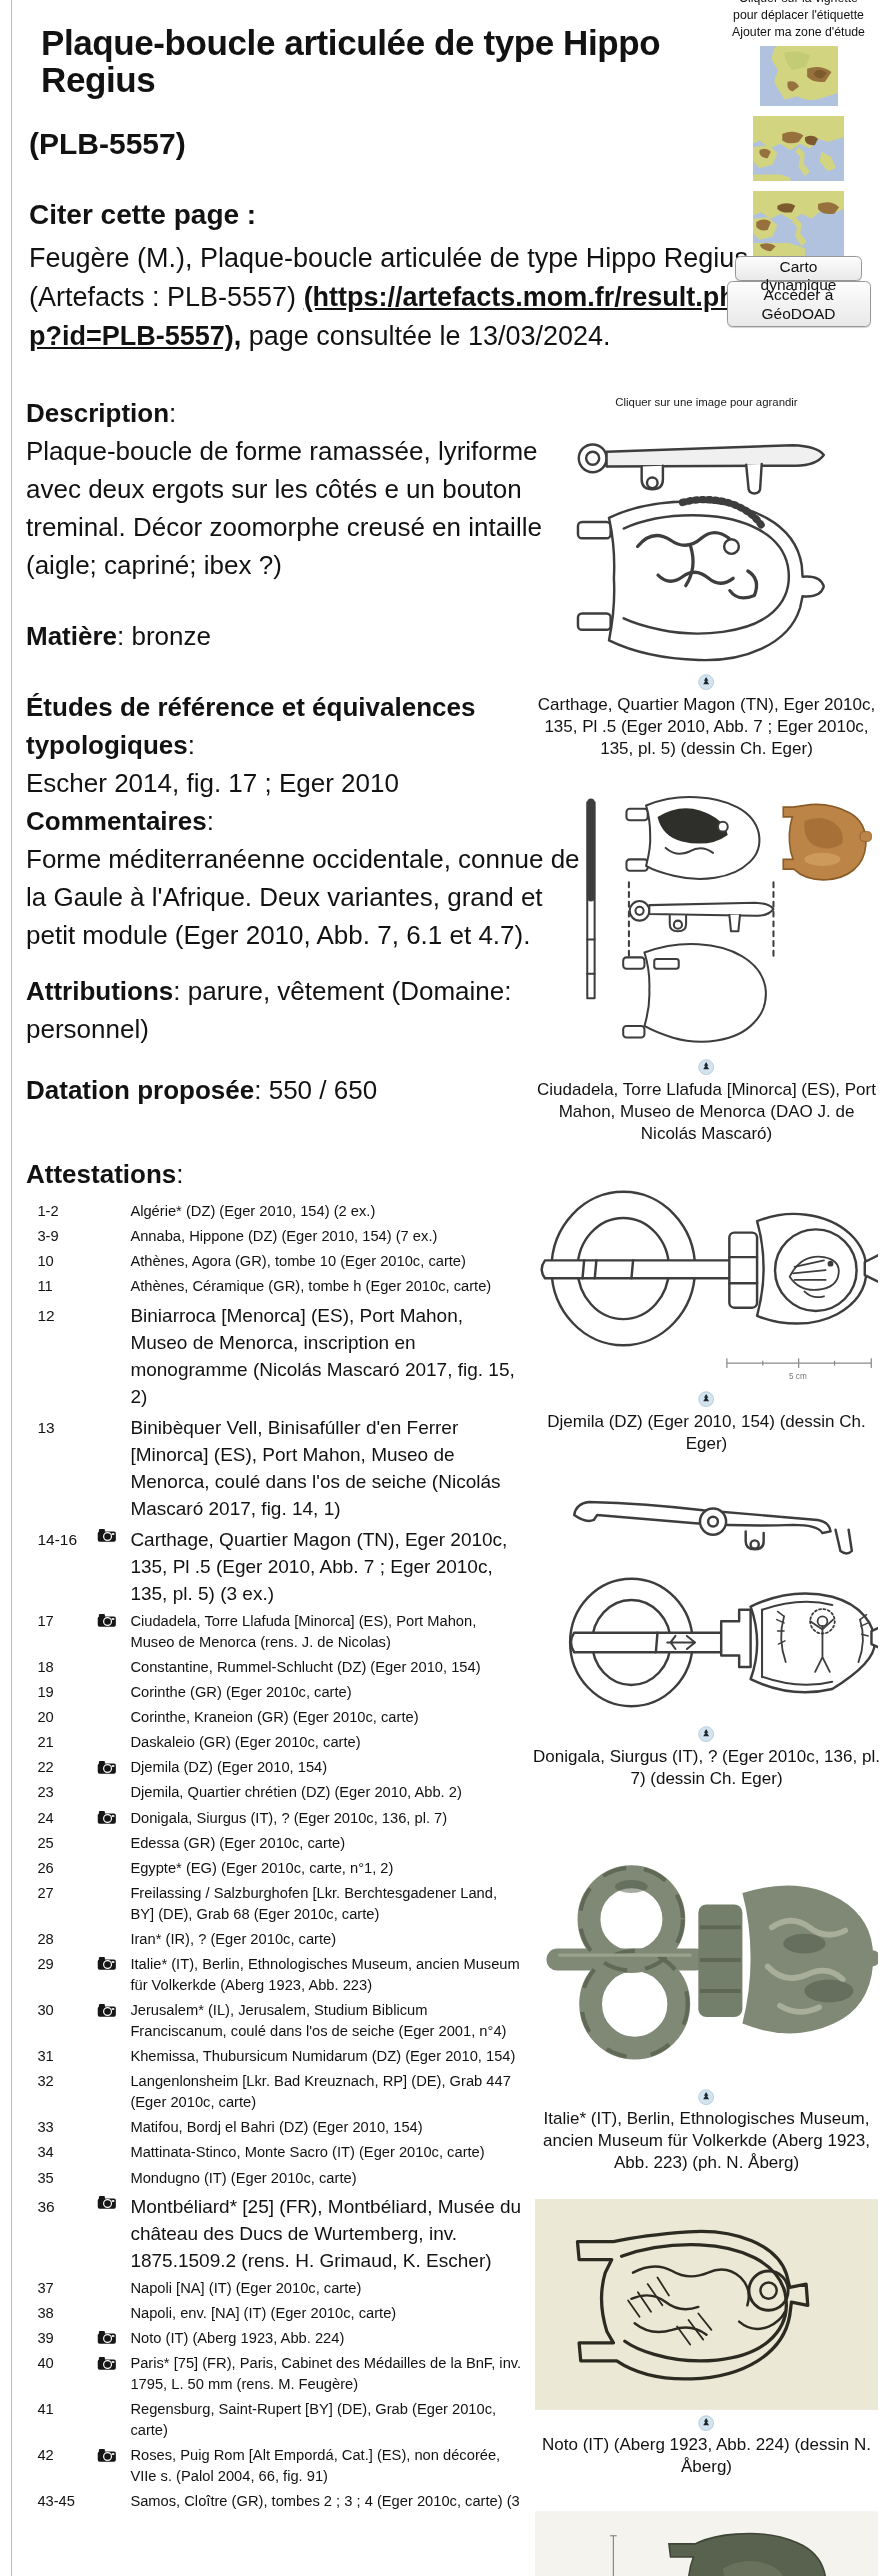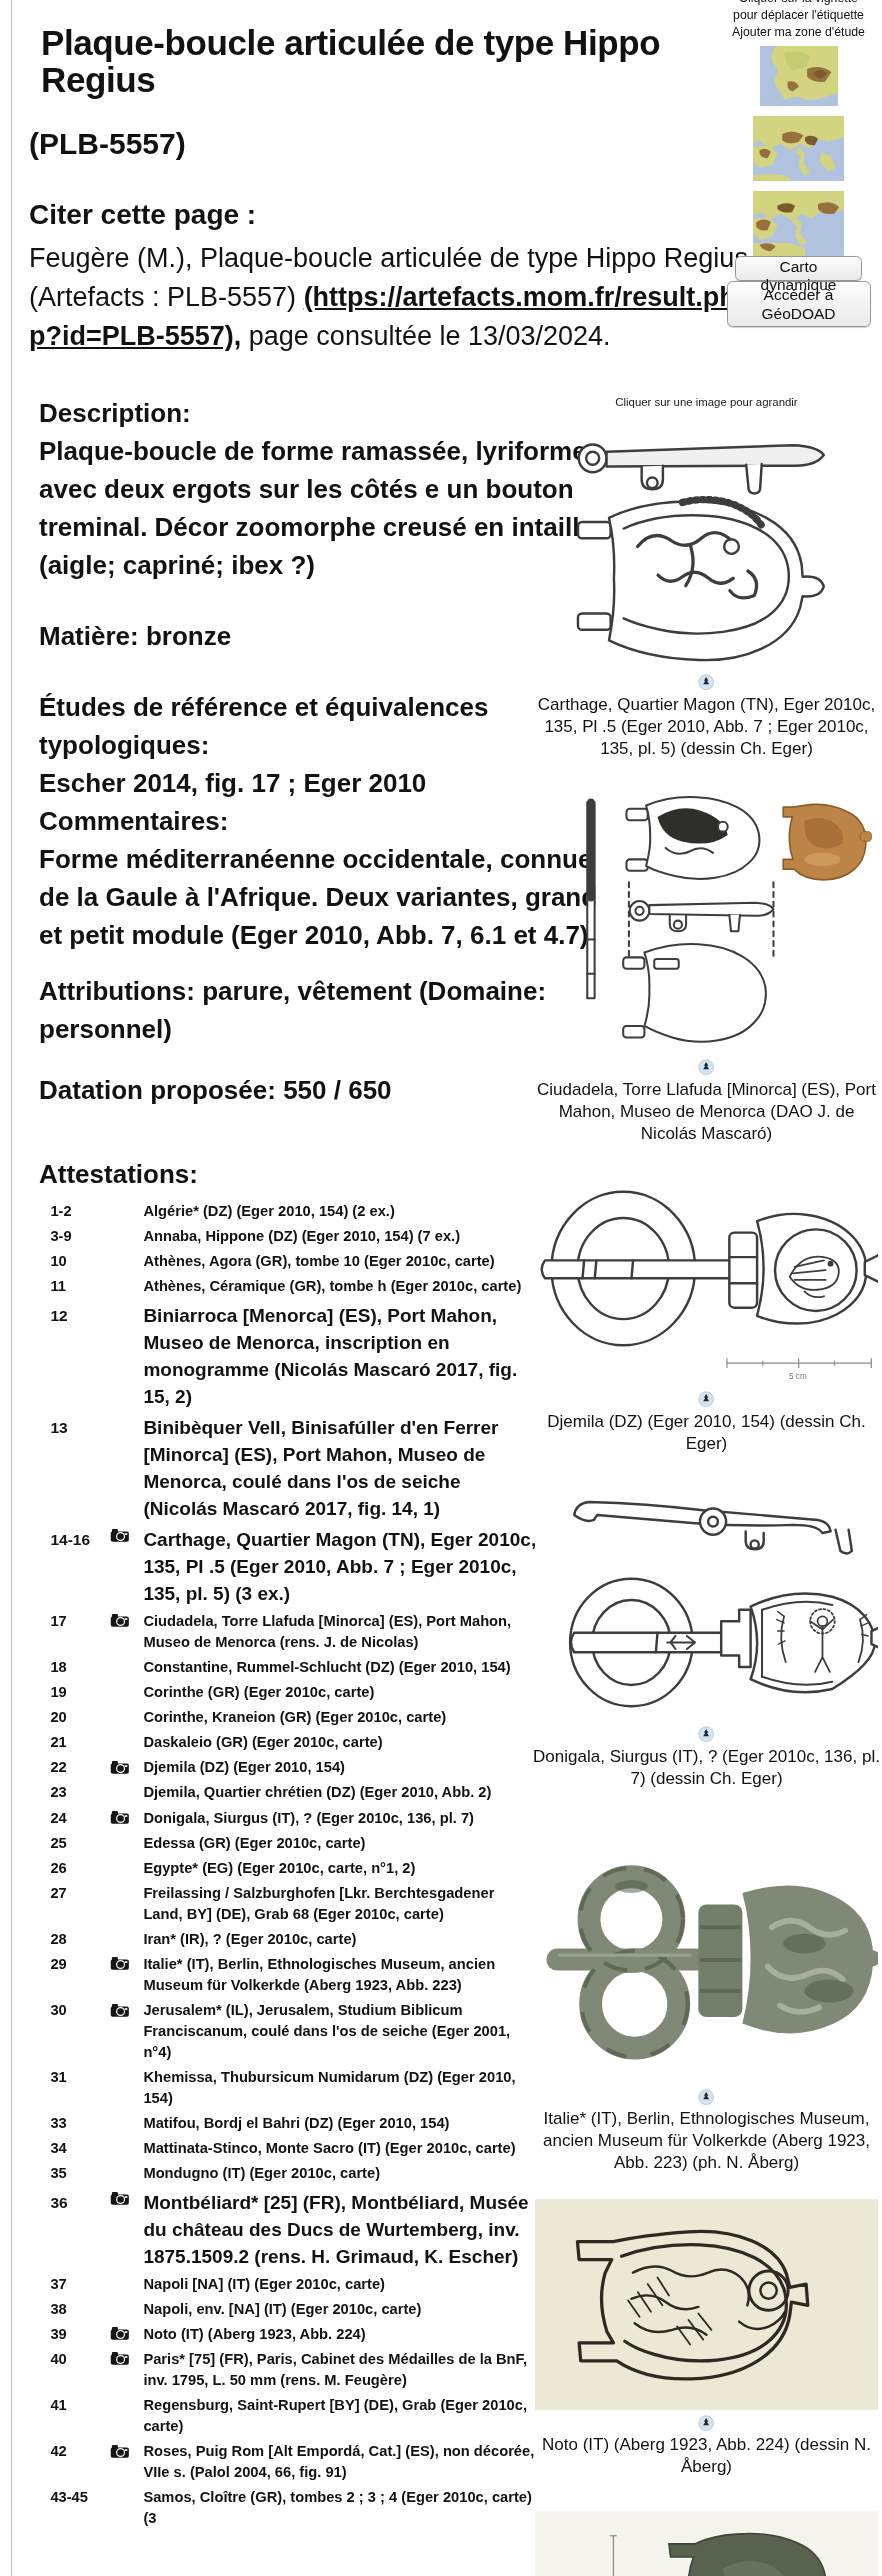--- a/index.html
+++ b/index.html
@@ -12,21 +12,21 @@
 
   
   .top { position:absolute; left:29px; top:0; width:719px; }
   h1.title { margin:12px; padding-top:12px; width:670px; font-size:35px; line-height:37px; font-weight:bold; letter-spacing:-0.4px; }
   .code { margin-top:29px; font-size:30px; font-weight:bold; }
   .cite-label { margin-top:38px; font-size:28px; font-weight:bold; }
   .cite { margin:8.2px 0 0 0; font-size:27px; line-height:39px; width:719px; }
   .citelink { color:#121212; font-weight:bold; text-decoration:underline; cursor:pointer; word-break:break-all; }
 
   
-  .left-col { position:absolute; left:39px; top:394px; width:564px; font-size:26px; line-height:38px;font-weight:bold; }
+  .left-col { position:absolute; left:26px; top:394px; width:564px; font-size:26px; line-height:38px; }
   .left-col p { margin:0; }
   .sec-mat { margin-top:33px; }
   .sec-etudes { margin-top:33px; }
   .etudes-val { margin-top:18px; }
   .sec-comm { }
   .sec-attr { margin-top:18px; }
   .sec-dat { margin-top:23px; }
   .sec-atthead { margin-top:46px; }
   #att-list { margin-top:8.2px; }
 
@@ -255,20 +255,25 @@
               <circle cx="14" cy="11" r="5.2" fill="#161616" stroke="#fff" stroke-width="1.6"></circle>
               <rect x="19.5" y="6.5" width="3.5" height="2.5" fill="#fff" opacity=".9"></rect>
             </svg>
           </span>
           <span class="body">Jerusalem* (IL), Jerusalem, Studium Biblicum Franciscanum, coulé dans l'os de seiche (Eger 2001, n°4)</span>
         </div>
         <div class="att-row">
           <span class="num">31</span>
           <span class="cam-slot"></span>
           <span class="body">Khemissa, Thubursicum Numidarum (DZ) (Eger 2010, 154)</span>
+        </div>
+        <div class="att-row">
+          <span class="num">32</span>
+          <span class="cam-slot"></span>
+          <span class="body">Langenlonsheim [Lkr. Bad Kreuznach, RP] (DE), Grab 447 (Eger 2010c, carte)</span>
         </div>
         <div class="att-row">
           <span class="num">33</span>
           <span class="cam-slot"></span>
           <span class="body">Matifou, Bordj el Bahri (DZ) (Eger 2010, 154)</span>
         </div>
         <div class="att-row">
           <span class="num">34</span>
           <span class="cam-slot"></span>
           <span class="body">Mattinata-Stinco, Monte Sacro (IT) (Eger 2010c, carte)</span>

